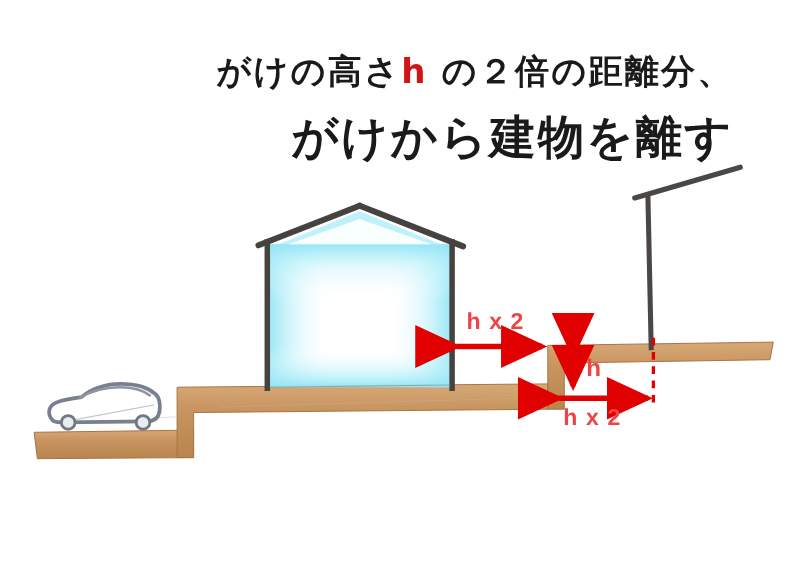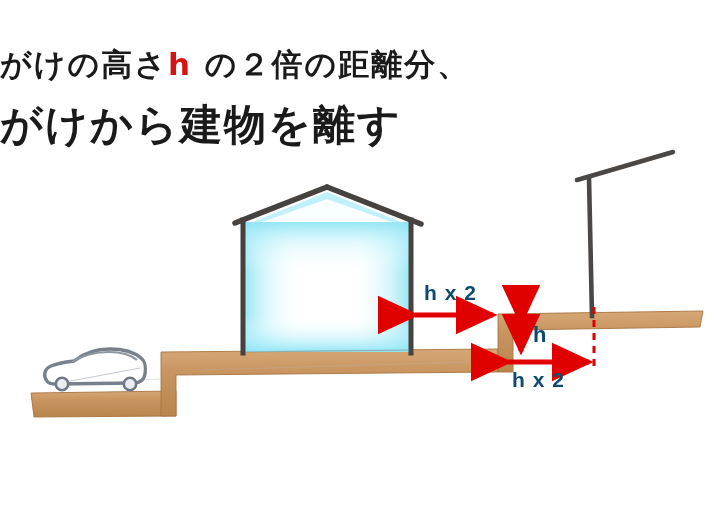--- a/index.html
+++ b/index.html
@@ -17,21 +17,21 @@
   #stage {
     position: absolute;
     left: 0; top: 0;
     width: 720px;
     height: 515px;
     background: #ffffff;
   }
   .title-line {
     position: absolute;
     width: 667px;
-    text-align: left;
+    text-align: right;
     color: #1a1a1a;
     font-family: "DejaVu Sans", sans-serif;
     font-weight: bold;
     letter-spacing: 2px;
     white-space: nowrap;
   }
   #title-line-1 {
     top: 44px;
     font-size: 31px;
   }
@@ -41,21 +41,21 @@
   }
   .red-h {
     color: #d41414;
   }
   #diagram-svg {
     position: absolute;
     left: 0; top: 0;
   }
   .annot-label {
     position: absolute;
-    color: #0c4a6e;
+    color: #ef4444;
     font-family: "Liberation Sans", sans-serif;
     font-weight: bold;
     white-space: nowrap;
   }
   #label-hx2-top {
     left: 424px;
     top: 281px;
     font-size: 21px;
     letter-spacing: 1px;
   }

